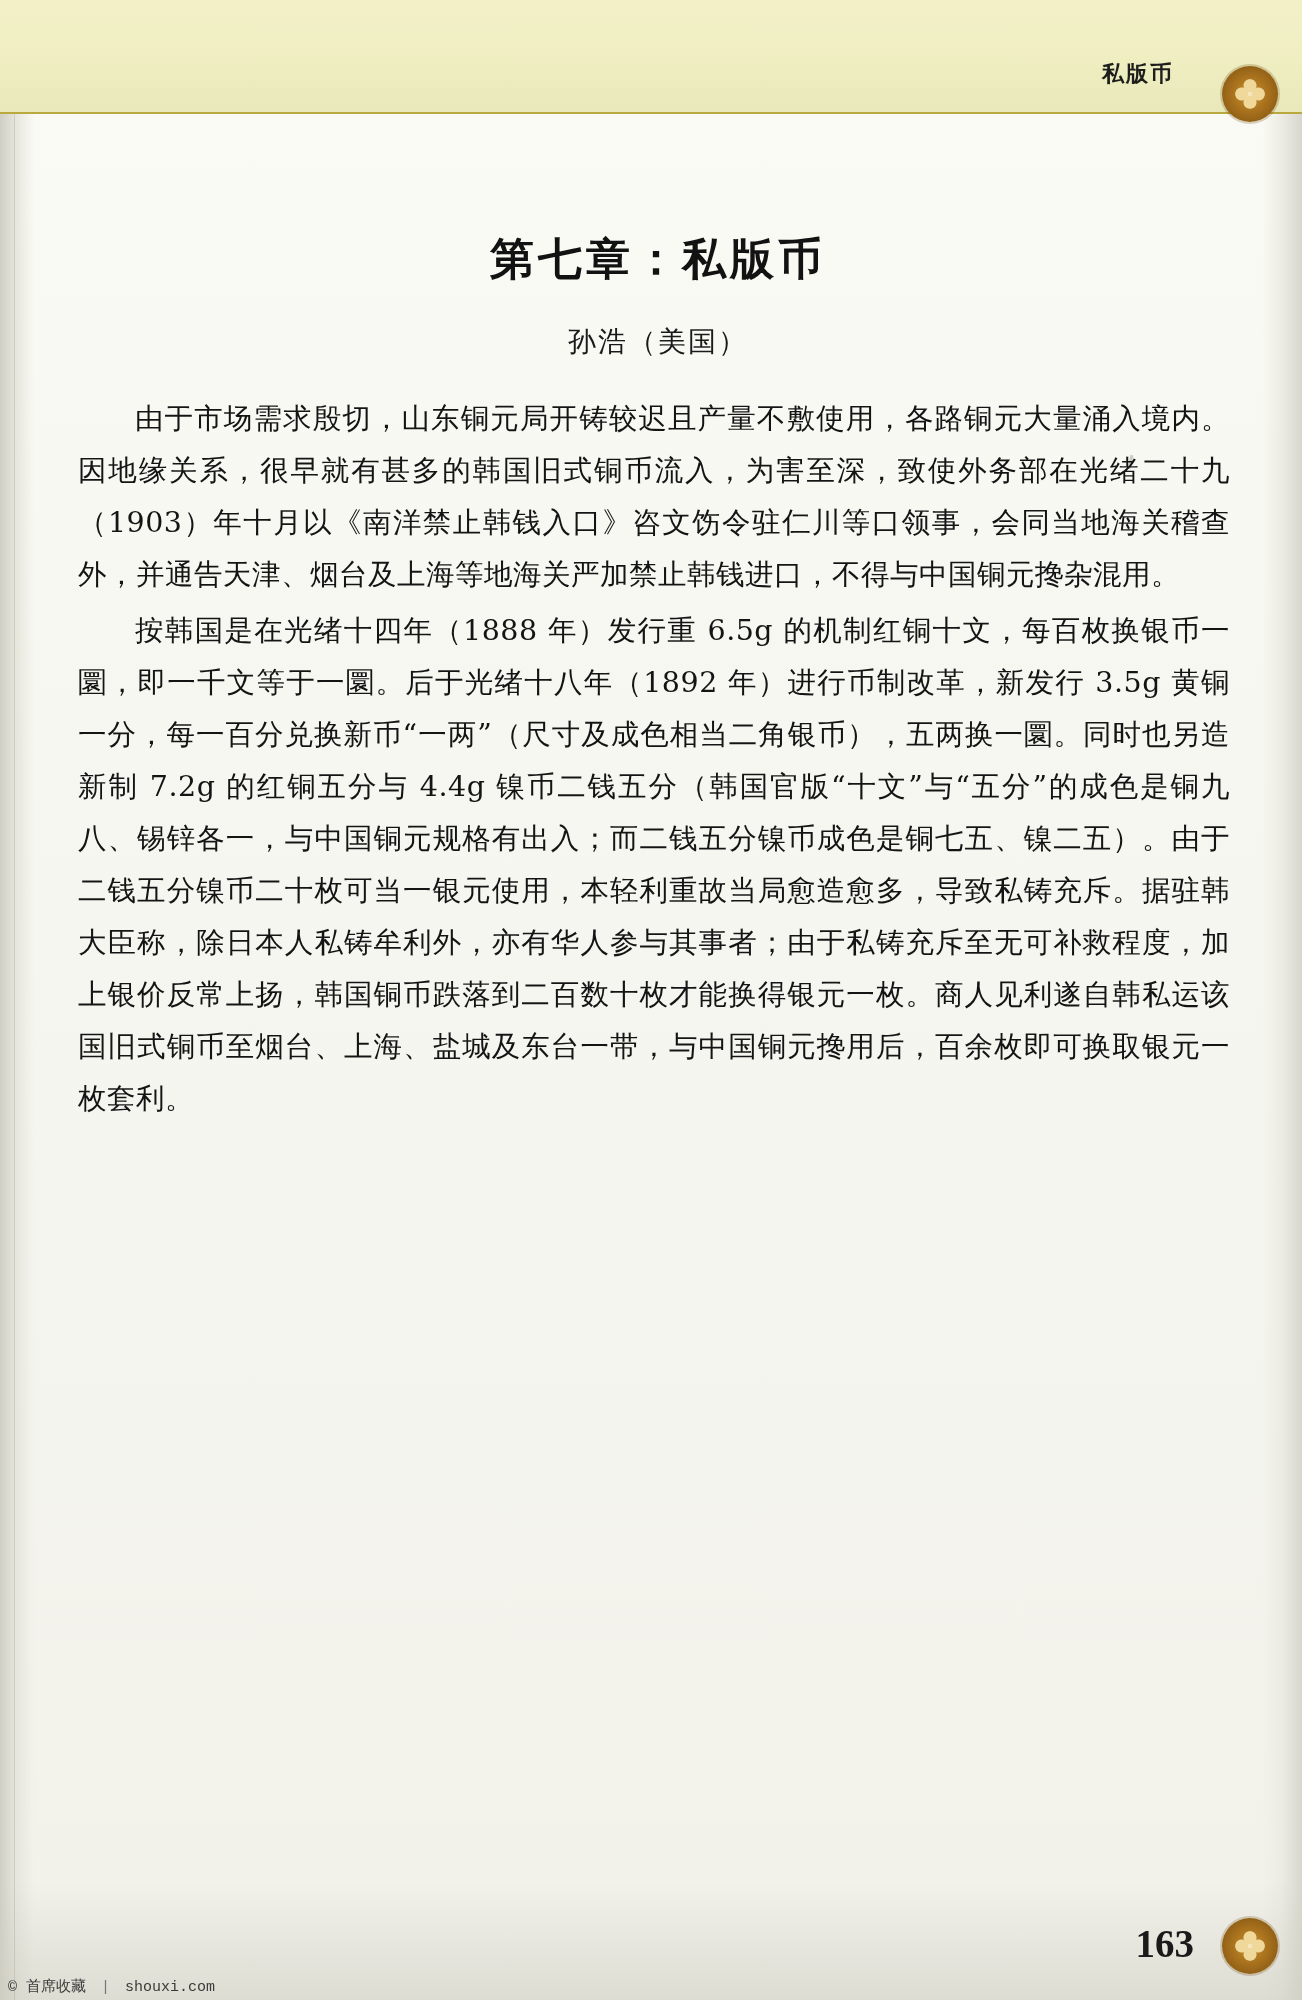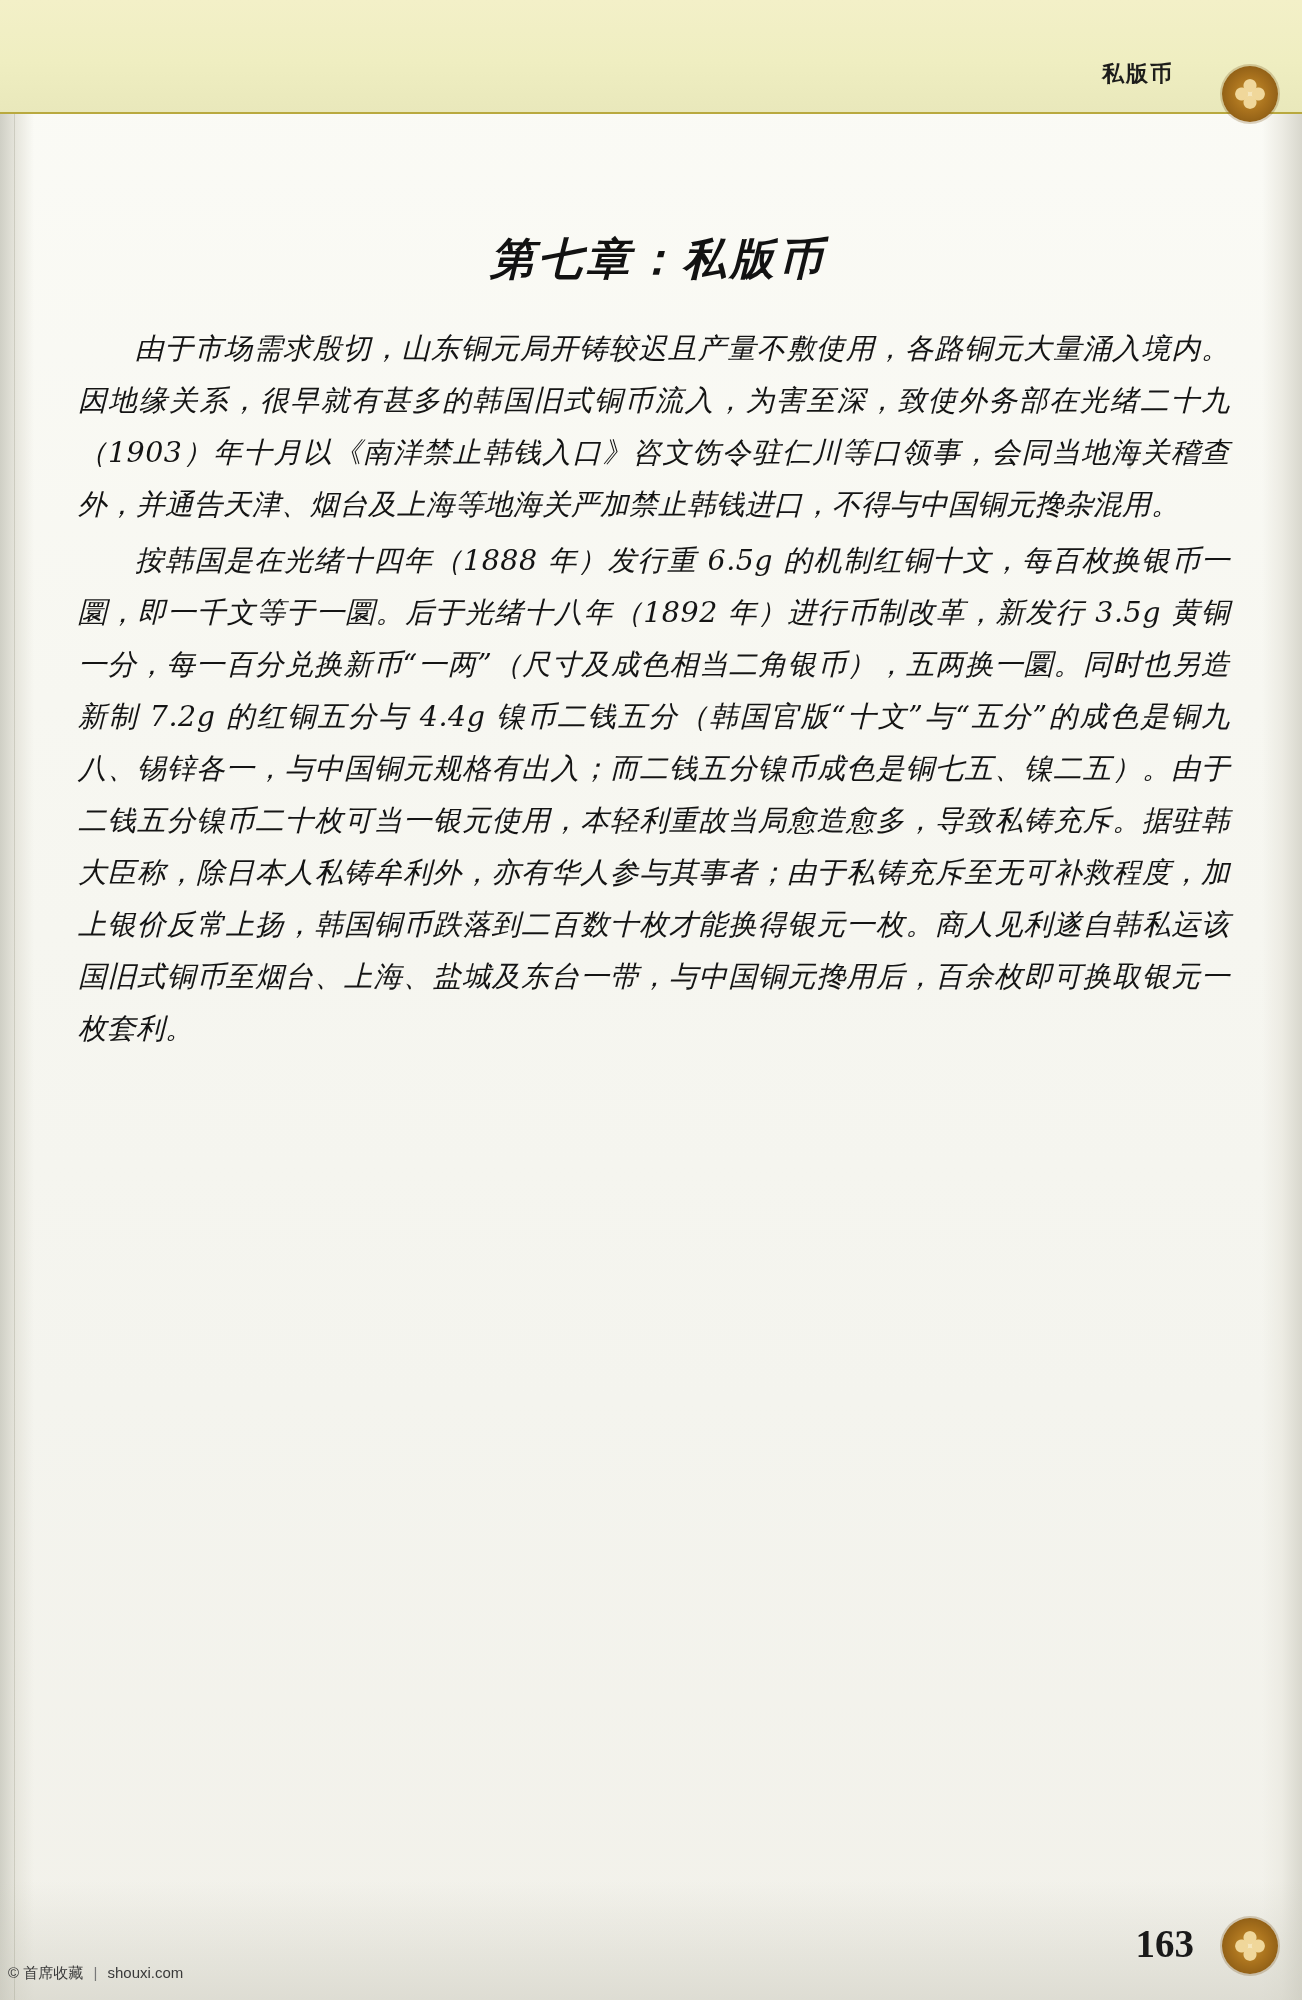--- a/index.html
+++ b/index.html
@@ -111,21 +111,20 @@
     width: 1px; height: 2000px;
     background: rgba(150,150,130,0.30);
   }
 
   
   .content {
     position: absolute;
     left: 78px;
     top: 230px;
     width: 1160px;
-    font-style: italic;
   }
 
   .chapter-title {
     text-align: center;
     font-family: "DejaVu Serif", "Liberation Serif", serif;
     font-weight: bold;
     font-size: 44px;
     letter-spacing: 4px;
     color: #121212;
     margin: 0 0 34px 0;
@@ -166,22 +165,22 @@
     right: 108px;
     bottom: 34px;
     font-family: "Liberation Serif", serif;
     font-weight: bold;
     font-size: 39px;
     color: #1a1a1a;
   }
   .watermark {
     position: absolute;
     left: 8px;
-    bottom: 17px;
-    font-family: Liberation Sans, sans-serif;
+    bottom: 4px;
+    font-family: Liberation Mono, monospace;
     font-size: 15px;
     color: #3a3a3a;
     white-space: nowrap;
   }
   .watermark .wm-sep { margin: 0 6px; color: #777; }
 
   
   .speck {
     position: absolute;
     right: 170px;
@@ -211,20 +210,21 @@
 
   <div class="flower flower-top-right"></div>
 
   <div class="speck"></div>
 
   <div class="content">
 
     <h1 class="chapter-title">第七章：私版币</h1>
 
 
+    <div class="byline">孙浩（美国）</div>
 
     <p class="para">由于市场需求殷切，山东铜元局开铸较迟且产量不敷使用，各路铜元大量涌入境内。因地缘关系，很早就有甚多的韩国旧式铜币流入，为害至深，致使外务部在光绪二十九（1903）年十月以《南洋禁止韩钱入口》咨文饬令驻仁川等口领事，会同当地海关稽查外，并通告天津、烟台及上海等地海关严加禁止韩钱进口，不得与中国铜元搀杂混用。</p>
 
     <p class="para">按韩国是在光绪十四年（1888 年）发行重 6.5g 的机制红铜十文，每百枚换银币一圜，即一千文等于一圜。后于光绪十八年（1892 年）进行币制改革，新发行 3.5g 黄铜一分，每一百分兑换新币“一两”（尺寸及成色相当二角银币），五两换一圜。同时也另造新制 7.2g 的红铜五分与 4.4g 镍币二钱五分（韩国官版“十文”与“五分”的成色是铜九八、锡锌各一，与中国铜元规格有出入；而二钱五分镍币成色是铜七五、镍二五）。由于二钱五分镍币二十枚可当一银元使用，本轻利重故当局愈造愈多，导致私铸充斥。据驻韩大臣称，除日本人私铸牟利外，亦有华人参与其事者；由于私铸充斥至无可补救程度，加上银价反常上扬，韩国铜币跌落到二百数十枚才能换得银元一枚。商人见利遂自韩私运该国旧式铜币至烟台、上海、盐城及东台一带，与中国铜元搀用后，百余枚即可换取银元一枚套利。</p>
 
 
   </div>
 
   <div class="flower flower-bottom-right"></div>
 

